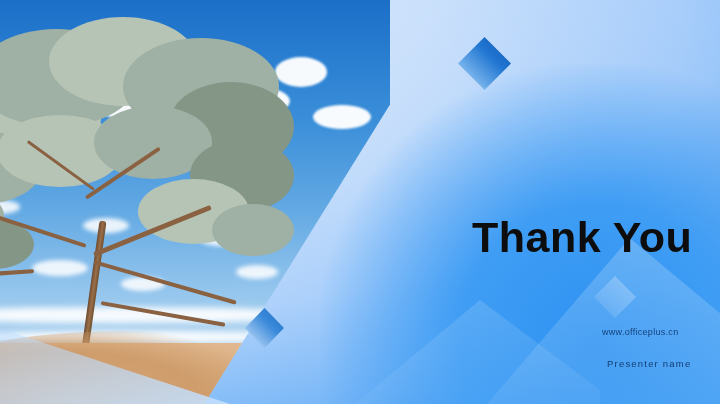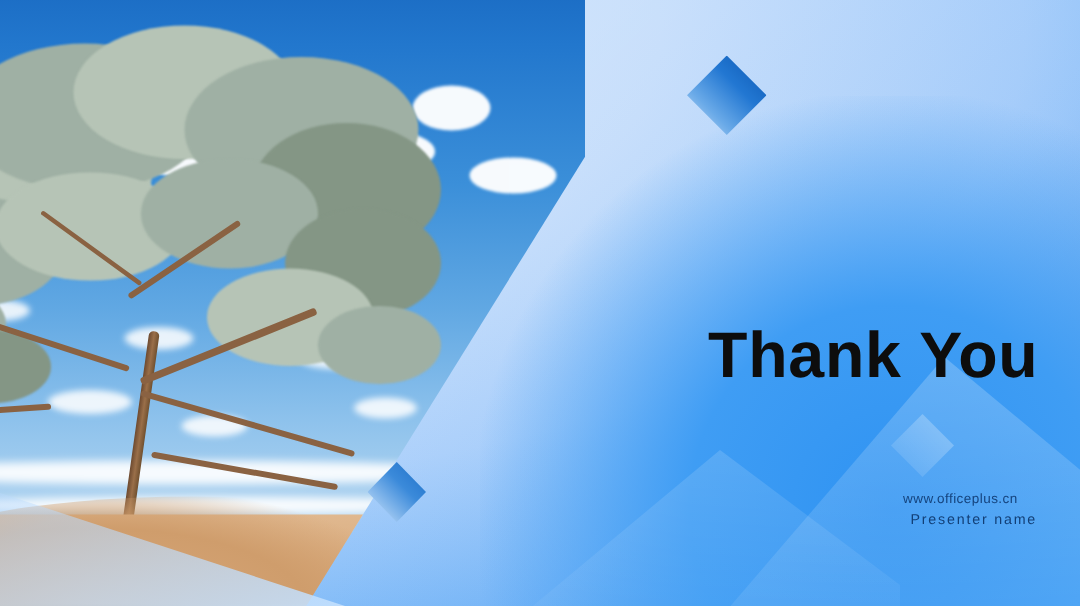--- a/index.html
+++ b/index.html
@@ -140,21 +140,21 @@
     position:absolute;left:472px;top:216px;
     font-size:43px;font-weight:bold;color:#0d0d0d;
     letter-spacing:0.5px;line-height:1;
     white-space:nowrap;
   }
   .url{
     position:absolute;left:602px;top:327px;
     font-size:9px;color:#15447e;letter-spacing:.3px;white-space:nowrap;
   }
   .presenter{
-    position:absolute;left:607px;top:341px;
+    position:absolute;left:607px;top:358px;
     font-size:9.5px;color:#123f76;letter-spacing:1.2px;white-space:nowrap;
   }
 </style>
 </head>
 <body>
 
 <div id="slide">
 
   <div class="bg-base"></div>
   <div class="bg-sheen"></div>

